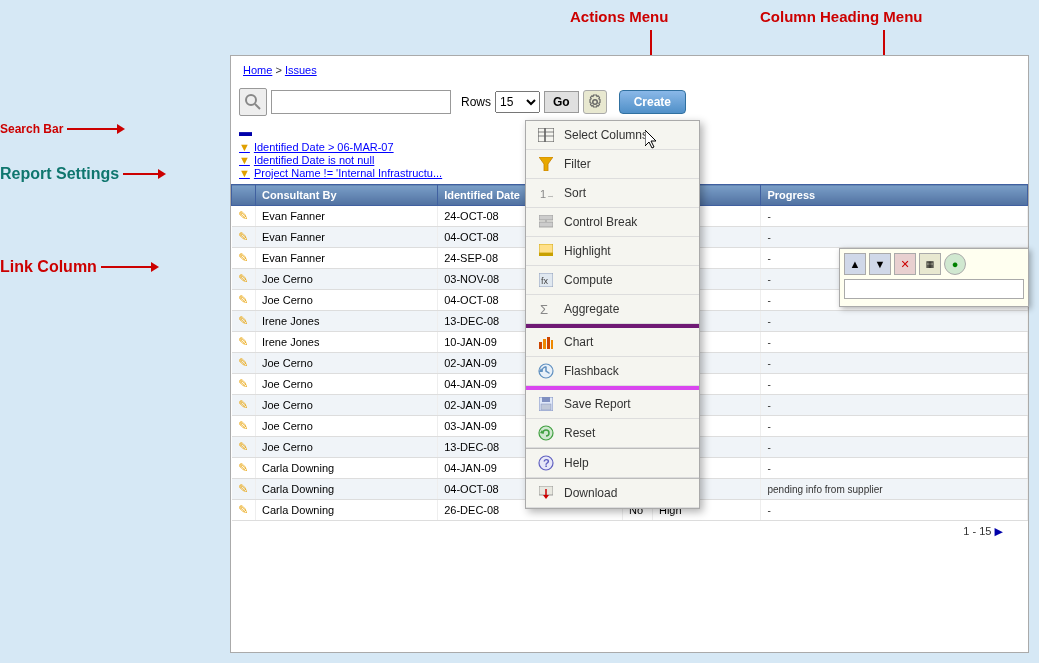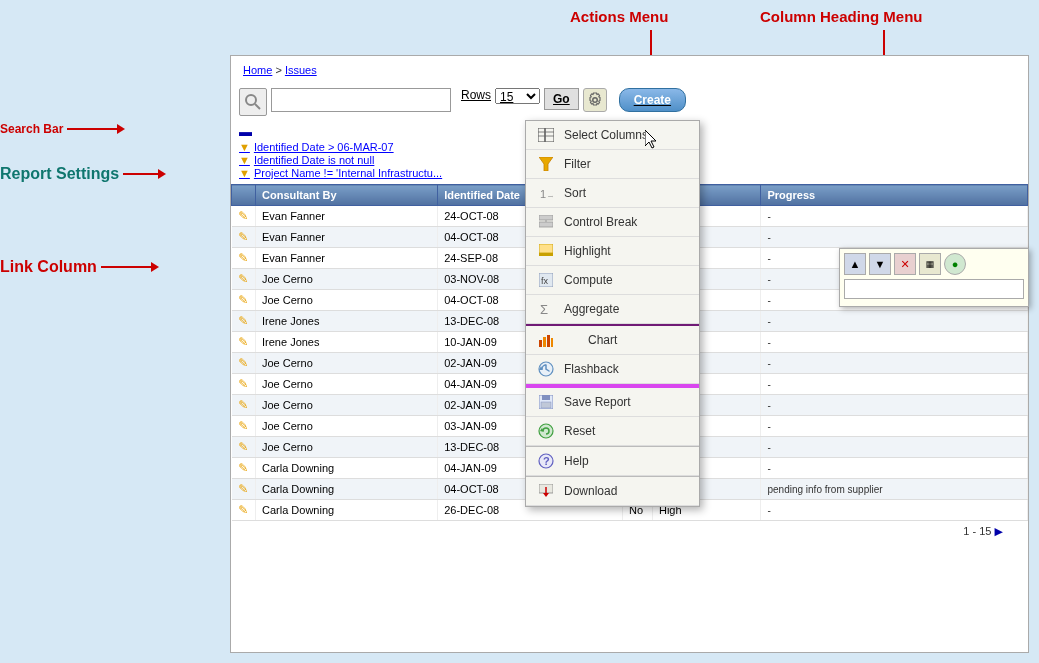--- a/index.html
+++ b/index.html
@@ -34,25 +34,24 @@
       text-decoration: underline;
       cursor: pointer;
     }
     .breadcrumb span {
       color: #333;
     }
 
     
     .toolbar {
       display: flex;
-      align-items: flex-start;
+      align-items: center;
       padding: 4px 8px;
       gap: 4px;
       background: #fff;
-      text-decoration: underline;
     }
     .search-icon-box {
       width: 28px;
       height: 28px;
       border: 1px solid #999;
       background: #eee;
       display: flex;
       align-items: center;
       justify-content: center;
       border-radius: 2px;
@@ -63,21 +62,21 @@
       height: 24px;
       border: 1px solid #999;
       padding: 2px 4px;
     }
     .rows-label {
       margin-left: 6px;
       font-size: 12px;
     }
     .rows-select {
       width: 45px;
-      height: 16px;
+      height: 22px;
       font-size: 12px;
     }
     .go-button {
       height: 22px;
       padding: 0 8px;
       background: #e0e0e0;
       border: 1px solid #999;
       cursor: pointer;
       font-size: 12px;
       font-weight: bold;
@@ -94,21 +93,21 @@
       cursor: pointer;
       font-size: 14px;
       color: #666;
     }
     .create-button {
       margin-left: 8px;
       height: 24px;
       padding: 0 14px;
       background: linear-gradient(to bottom, #8ab8e8, #5090c8);
       border: 1px solid #3070a0;
-      border-radius: 10px;
+      border-radius: 4px;
       color: white;
       font-weight: bold;
       cursor: pointer;
       font-size: 12px;
     }
 
     
     .filters-section {
       padding: 4px 8px;
       background: #fff;
@@ -553,21 +552,21 @@
     <span>Compute</span>
   </div>
   <div class="dropdown-item">
     <span class="dropdown-item-icon">
       <svg width="14" height="14" viewBox="0 0 14 14">
           <text x="1" y="12" font-size="13" fill="#888">Σ</text>
         </svg>
     </span>
     <span>Aggregate</span>
   </div>
-  <div style="border-top:2px solid #701a75;gap:24px;" class="dropdown-item">
+  <div style="border-top:4px solid #701a75;" class="dropdown-item">
     <span class="dropdown-item-icon">
       <svg width="14" height="14" viewBox="0 0 14 14">
           <rect x="0" y="7" width="3" height="7" fill="#cc4400"></rect>
           <rect x="4" y="4" width="3" height="10" fill="#ee8800"></rect>
           <rect x="8" y="2" width="3" height="12" fill="#cc4400"></rect>
           <rect x="12" y="5" width="2" height="9" fill="#ee8800"></rect>
         </svg>
     </span>
     <span>Chart</span>
   </div>

